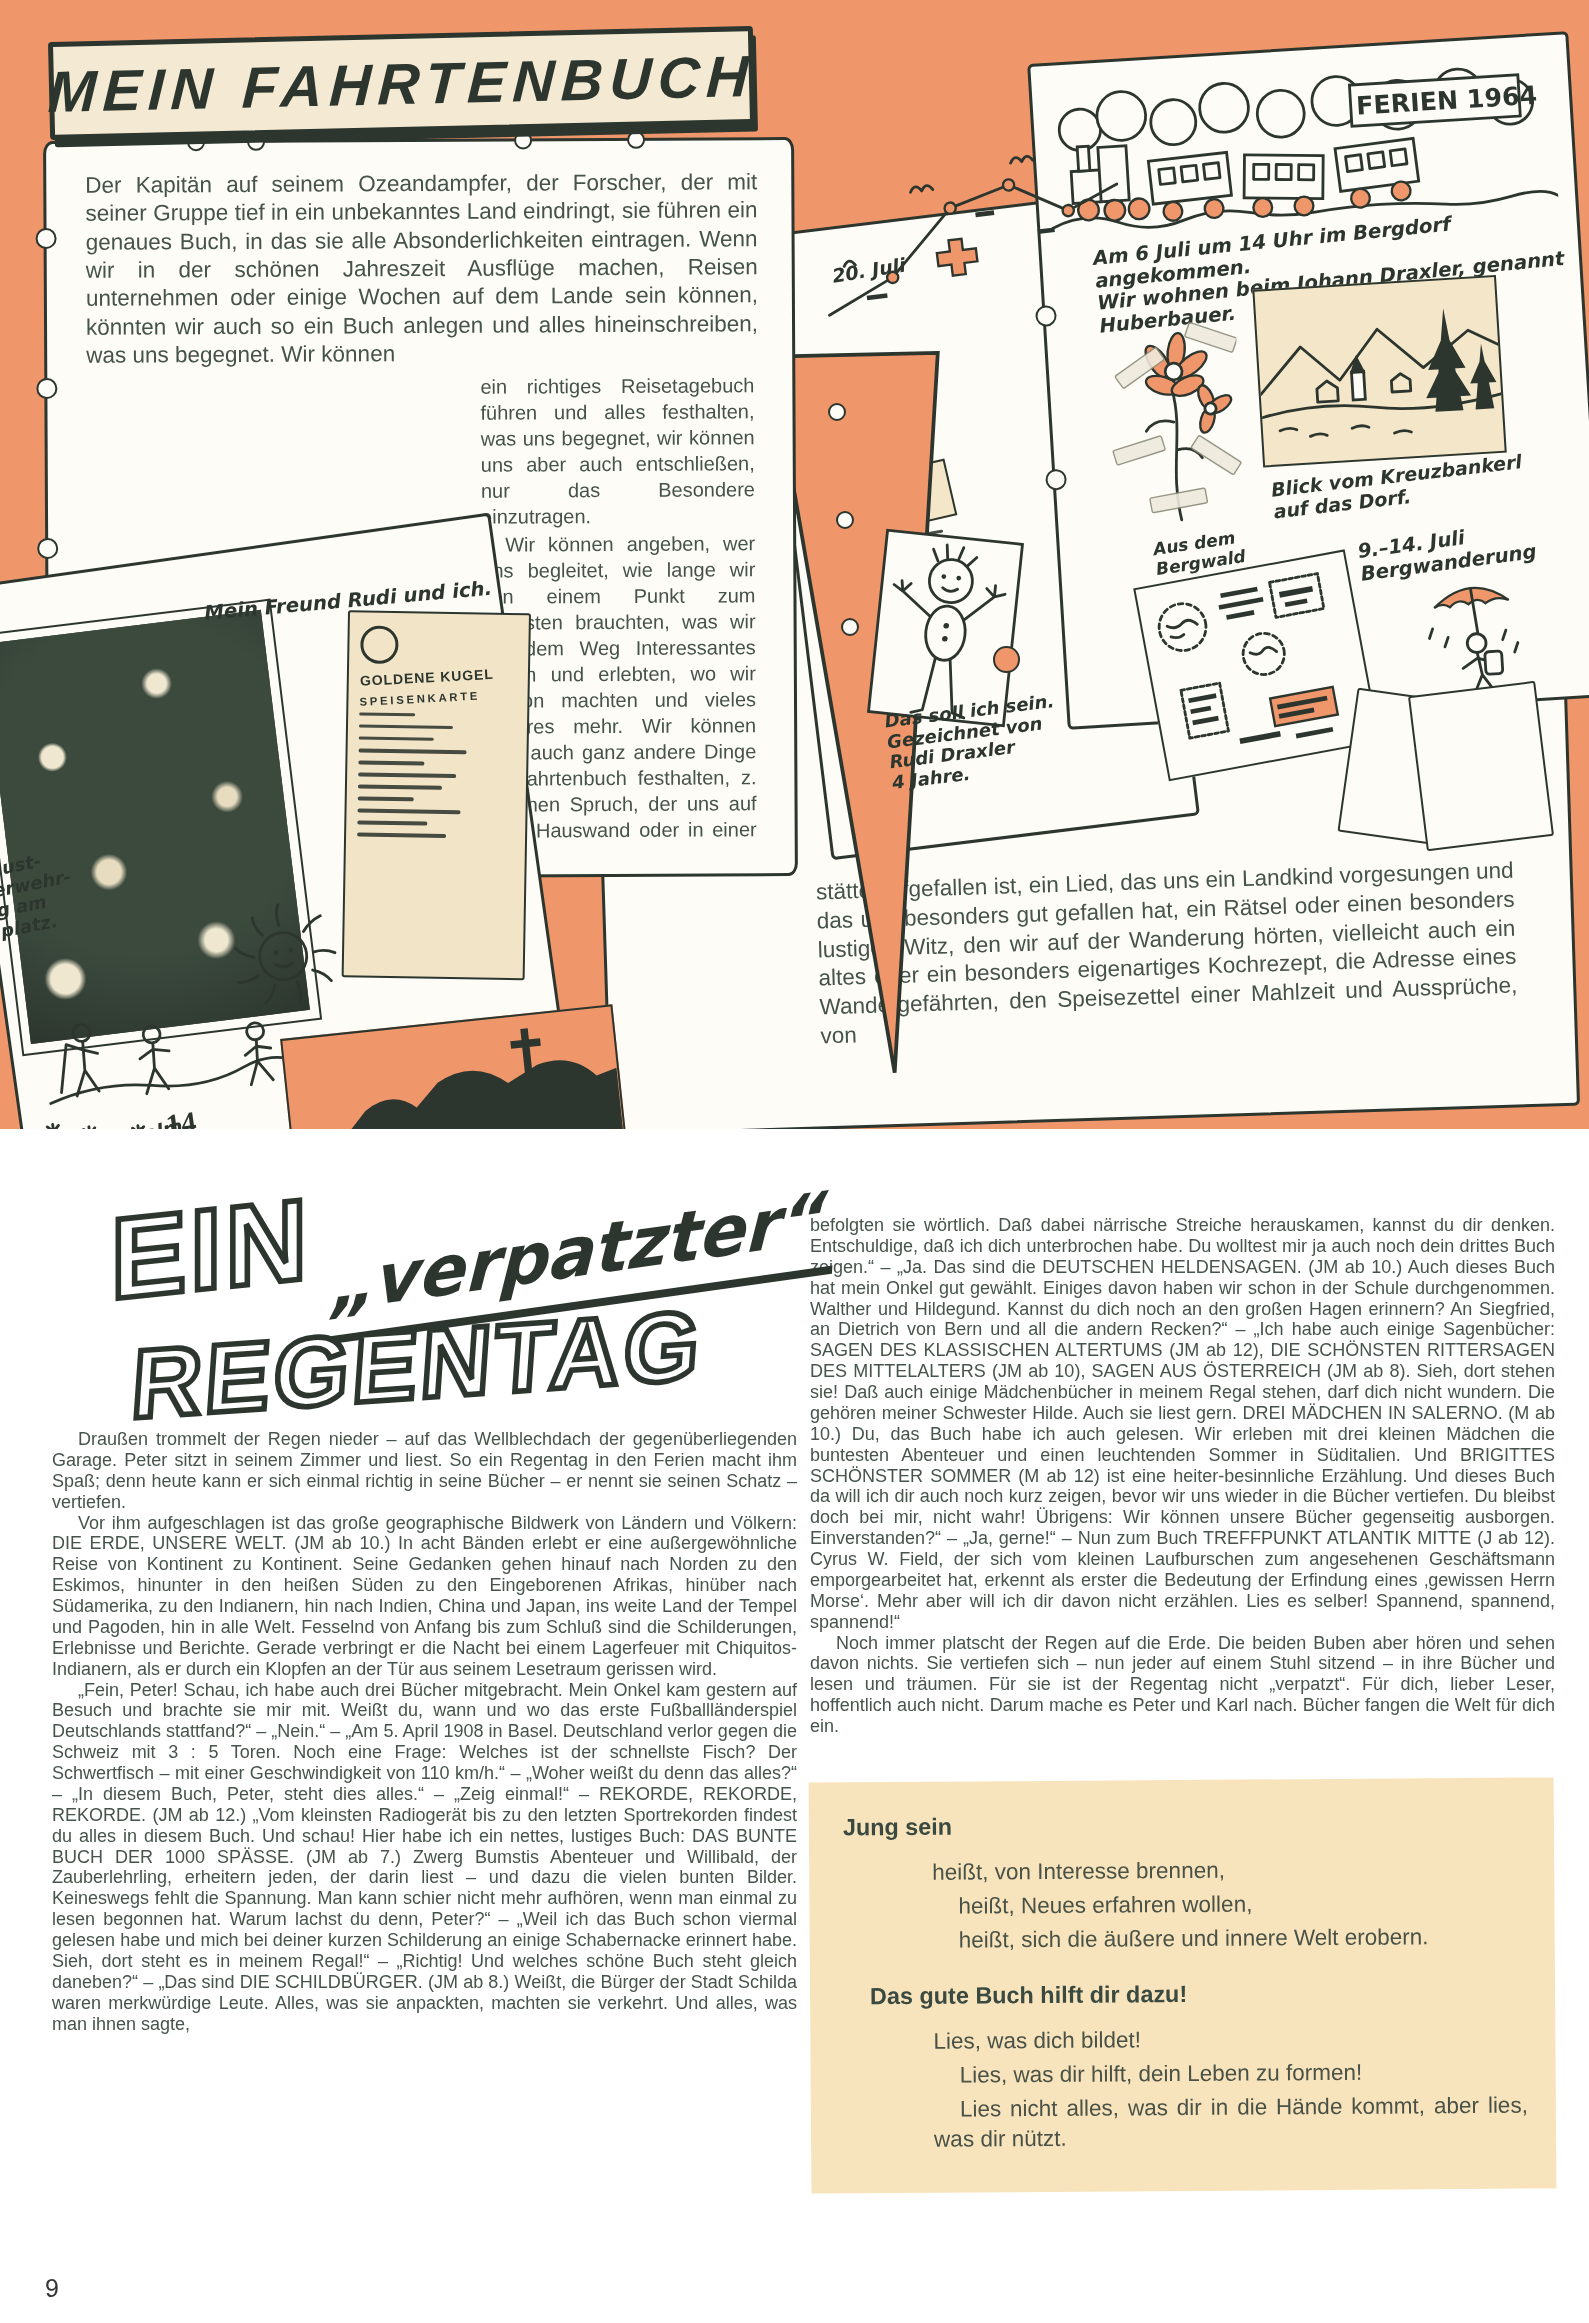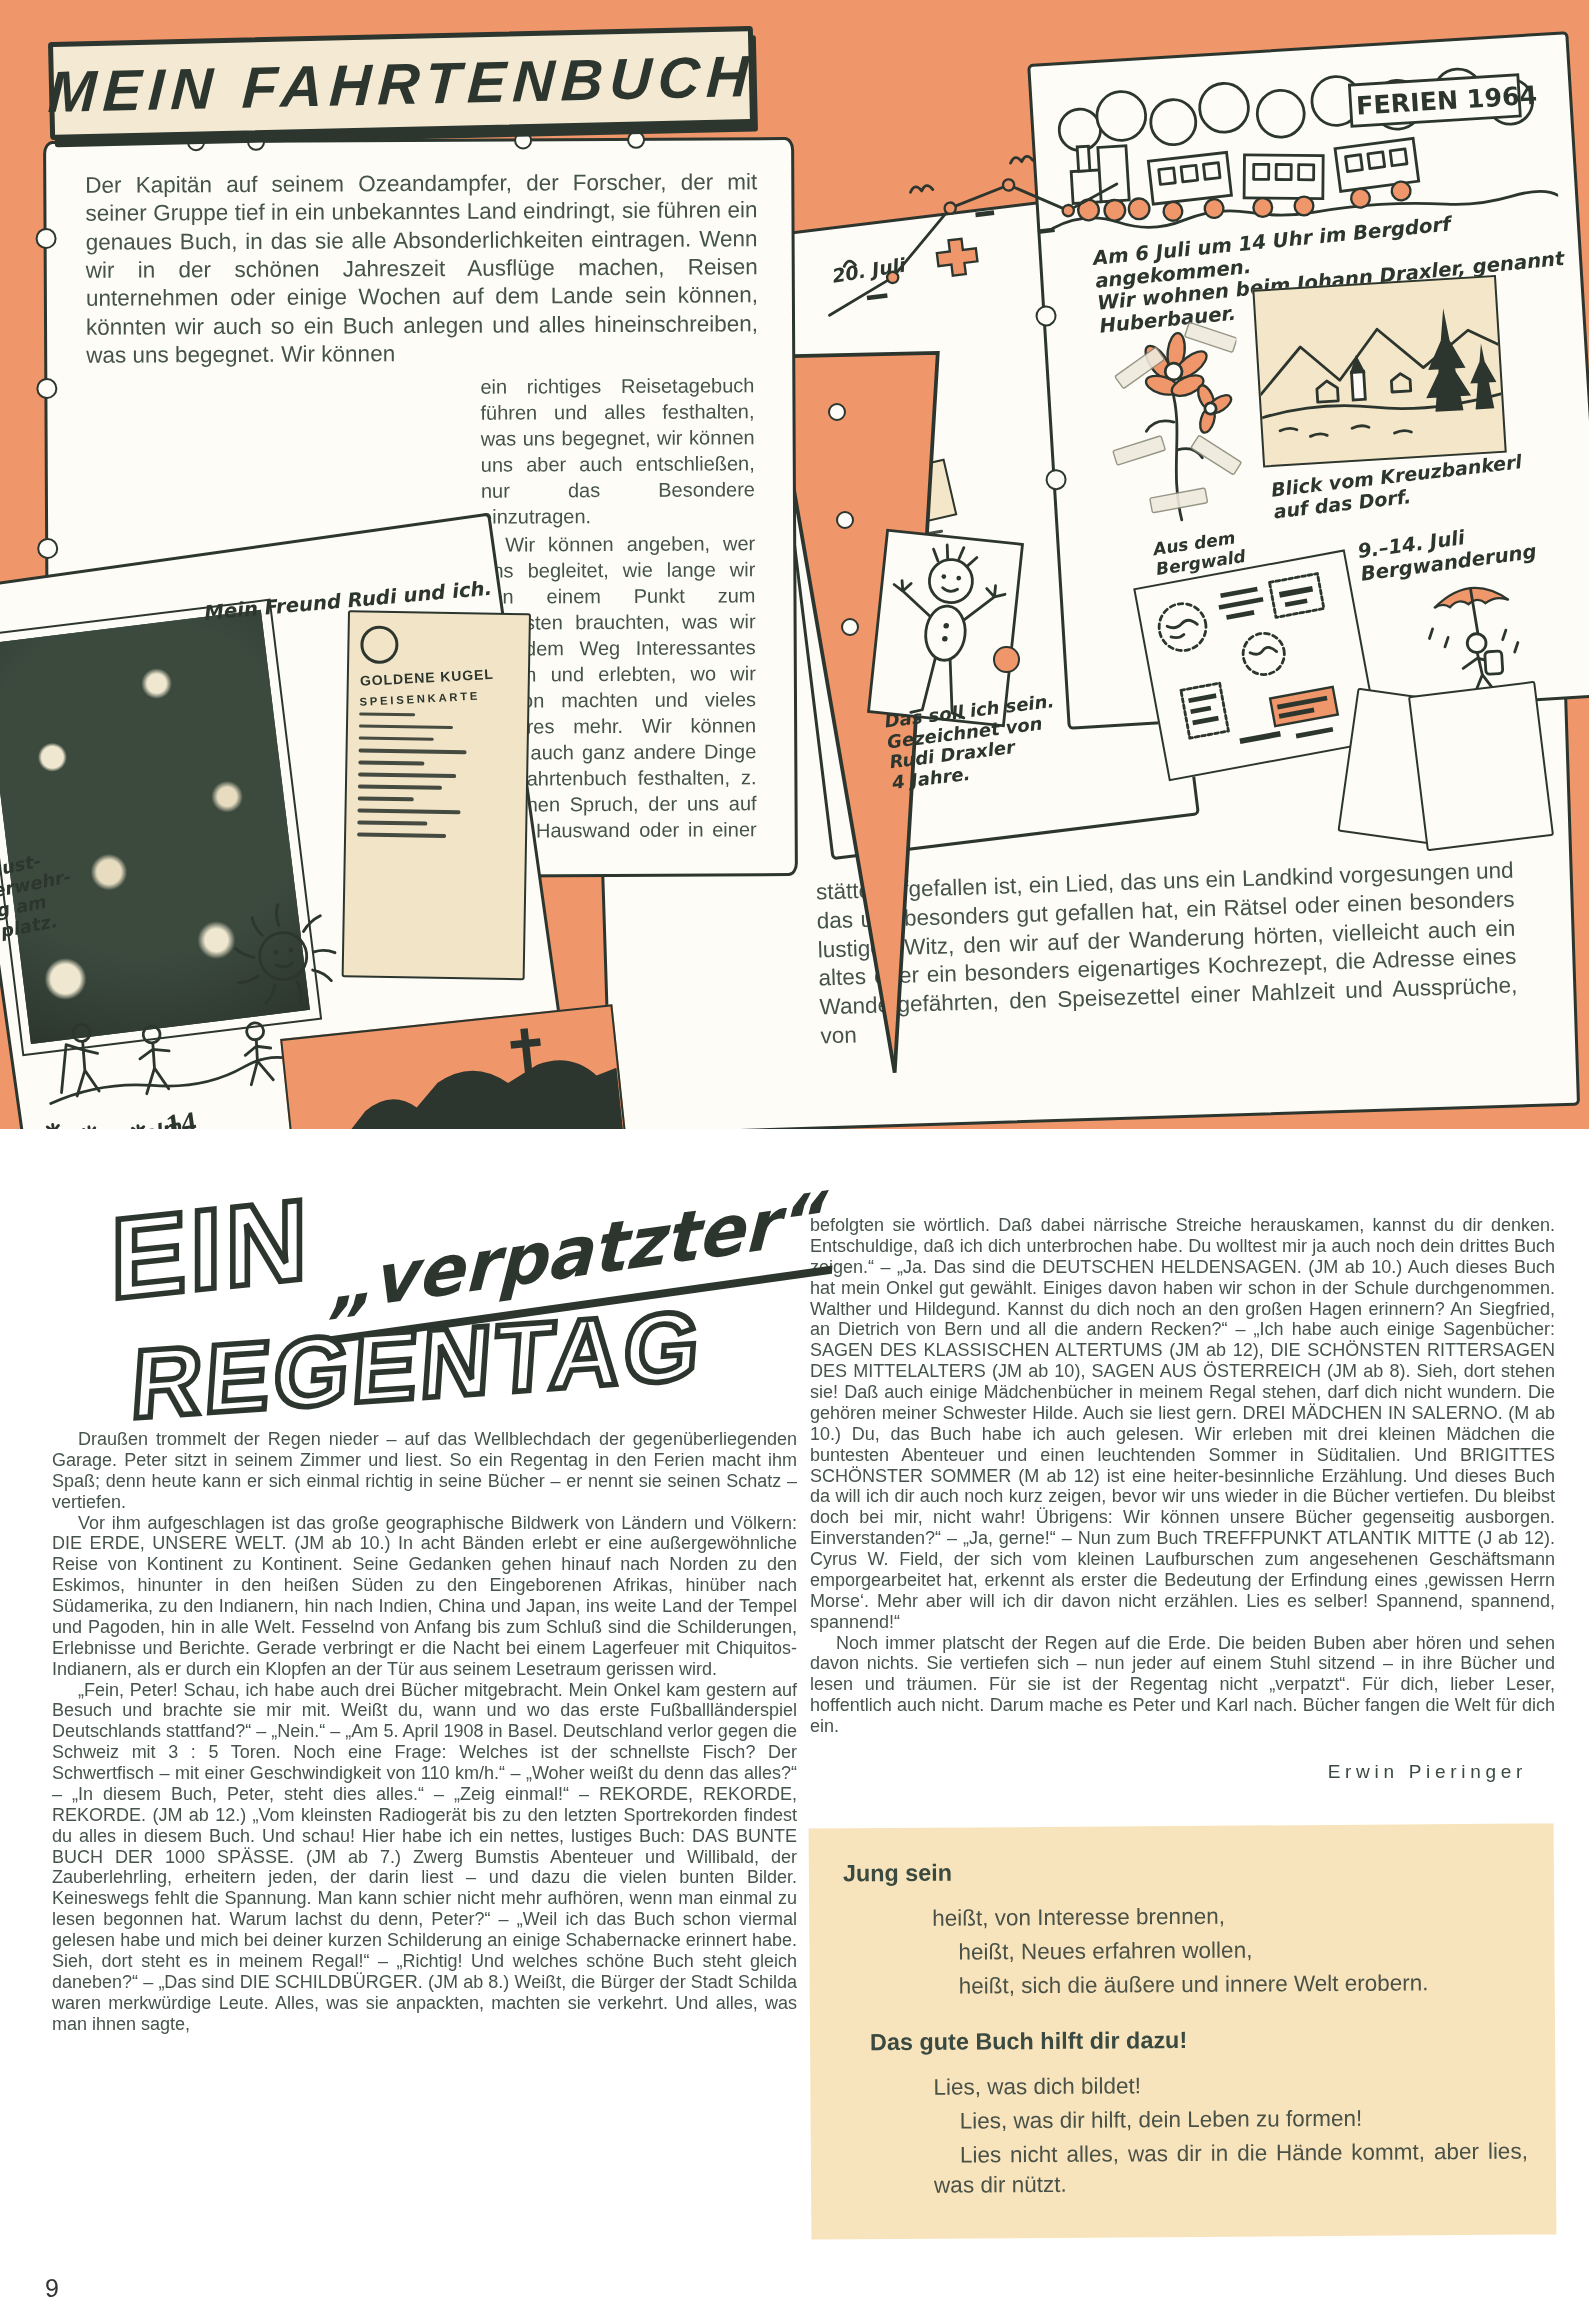--- a/index.html
+++ b/index.html
@@ -359,21 +359,20 @@
         <p>Draußen trommelt der Regen nieder – auf das Wellblechdach der gegenüberliegenden Garage. Peter sitzt in seinem Zimmer und liest. So ein Regentag in den Ferien macht ihm Spaß; denn heute kann er sich einmal richtig in seine Bücher – er nennt sie seinen Schatz – vertiefen.</p>
         <p>Vor ihm aufgeschlagen ist das große geographische Bildwerk von Ländern und Völkern: DIE ERDE, UNSERE WELT. (JM ab 10.) In acht Bänden erlebt er eine außergewöhnliche Reise von Kontinent zu Kontinent. Seine Gedanken gehen hinauf nach Norden zu den Eskimos, hinunter in den heißen Süden zu den Eingeborenen Afrikas, hinüber nach Südamerika, zu den Indianern, hin nach Indien, China und Japan, ins weite Land der Tempel und Pagoden, hin in alle Welt. Fesselnd von Anfang bis zum Schluß sind die Schilderungen, Erlebnisse und Berichte. Gerade verbringt er die Nacht bei einem Lagerfeuer mit Chiquitos-Indianern, als er durch ein Klopfen an der Tür aus seinem Lesetraum gerissen wird.</p>
         <p>„Fein, Peter! Schau, ich habe auch drei Bücher mitgebracht. Mein Onkel kam gestern auf Besuch und brachte sie mir mit. Weißt du, wann und wo das erste Fußballländerspiel Deutschlands stattfand?“ – „Nein.“ – „Am 5. April 1908 in Basel. Deutschland verlor gegen die Schweiz mit 3 : 5 Toren. Noch eine Frage: Welches ist der schnellste Fisch? Der Schwertfisch – mit einer Geschwindigkeit von 110 km/h.“ – „Woher weißt du denn das alles?“ – „In diesem Buch, Peter, steht dies alles.“ – „Zeig einmal!“ – REKORDE, REKORDE, REKORDE. (JM ab 12.) „Vom kleinsten Radiogerät bis zu den letzten Sportrekorden findest du alles in diesem Buch. Und schau! Hier habe ich ein nettes, lustiges Buch: DAS BUNTE BUCH DER 1000 SPÄSSE. (JM ab 7.) Zwerg Bumstis Abenteuer und Willibald, der Zauberlehrling, erheitern jeden, der darin liest – und dazu die vielen bunten Bilder. Keineswegs fehlt die Spannung. Man kann schier nicht mehr aufhören, wenn man einmal zu lesen begonnen hat. Warum lachst du denn, Peter?“ – „Weil ich das Buch schon viermal gelesen habe und mich bei deiner kurzen Schilderung an einige Schabernacke erinnert habe. Sieh, dort steht es in meinem Regal!“ – „Richtig! Und welches schöne Buch steht gleich daneben?“ – „Das sind DIE SCHILDBÜRGER. (JM ab 8.) Weißt, die Bürger der Stadt Schilda waren merkwürdige Leute. Alles, was sie anpackten, machten sie verkehrt. Und alles, was man ihnen sagte,</p>
       </div>
 
     <div class="textcol rc" style="left:810px;top:86px;width:745px;">
       <div>
           <p>befolgten sie wörtlich. Daß dabei närrische Streiche herauskamen, kannst du dir denken. Entschuldige, daß ich dich unterbrochen habe. Du wolltest mir ja auch noch dein drittes Buch zeigen.“ – „Ja. Das sind die DEUTSCHEN HELDENSAGEN. (JM ab 10.) Auch dieses Buch hat mein Onkel gut gewählt. Einiges davon haben wir schon in der Schule durchgenommen. Walther und Hildegund. Kannst du dich noch an den großen Hagen erinnern? An Siegfried, an Dietrich von Bern und all die andern Recken?“ – „Ich habe auch einige Sagenbücher: SAGEN DES KLASSISCHEN ALTERTUMS (JM ab 12), DIE SCHÖNSTEN RITTERSAGEN DES MITTELALTERS (JM ab 10), SAGEN AUS ÖSTERREICH (JM ab 8). Sieh, dort stehen sie! Daß auch einige Mädchenbücher in meinem Regal stehen, darf dich nicht wundern. Die gehören meiner Schwester Hilde. Auch sie liest gern. DREI MÄDCHEN IN SALERNO. (M ab 10.) Du, das Buch habe ich auch gelesen. Wir erleben mit drei kleinen Mädchen die buntesten Abenteuer und einen leuchtenden Sommer in Süditalien. Und BRIGITTES SCHÖNSTER SOMMER (M ab 12) ist eine heiter-besinnliche Erzählung. Und dieses Buch da will ich dir auch noch kurz zeigen, bevor wir uns wieder in die Bücher vertiefen. Du bleibst doch bei mir, nicht wahr! Übrigens: Wir können unsere Bücher gegenseitig ausborgen. Einverstanden?“ – „Ja, gerne!“ – Nun zum Buch TREFFPUNKT ATLANTIK MITTE (J ab 12). Cyrus W. Field, der sich vom kleinen Laufburschen zum angesehenen Geschäftsmann emporgearbeitet hat, erkennt als erster die Bedeutung der Erfindung eines ‚gewissen Herrn Morse‘. Mehr aber will ich dir davon nicht erzählen. Lies es selber! Spannend, spannend, spannend!“</p>
           <p>Noch immer platscht der Regen auf die Erde. Die beiden Buben aber hören und sehen davon nichts. Sie vertiefen sich – nun jeder auf einem Stuhl sitzend – in ihre Bücher und lesen und träumen. Für sie ist der Regentag nicht „verpatzt“. Für dich, lieber Leser, hoffentlich auch nicht. Darum mache es Peter und Karl nach. Bücher fangen die Welt für dich ein.</p>
         </div>
-      <div class="author">Erwin Pieringer</div>
       <div class="goldbox">
         <p class="bh">Jung sein</p>
         <div>
             <p class="bl">heißt, von Interesse brennen,</p>
             <p class="bl">heißt, Neues erfahren wollen,</p>
             <p class="bl">heißt, sich die äußere und innere Welt erobern.</p>
           </div>
         <p class="bh bh2">Das gute Buch hilft dir dazu!</p>
         <div>
             <p class="bl">Lies, was dich bildet!</p>

